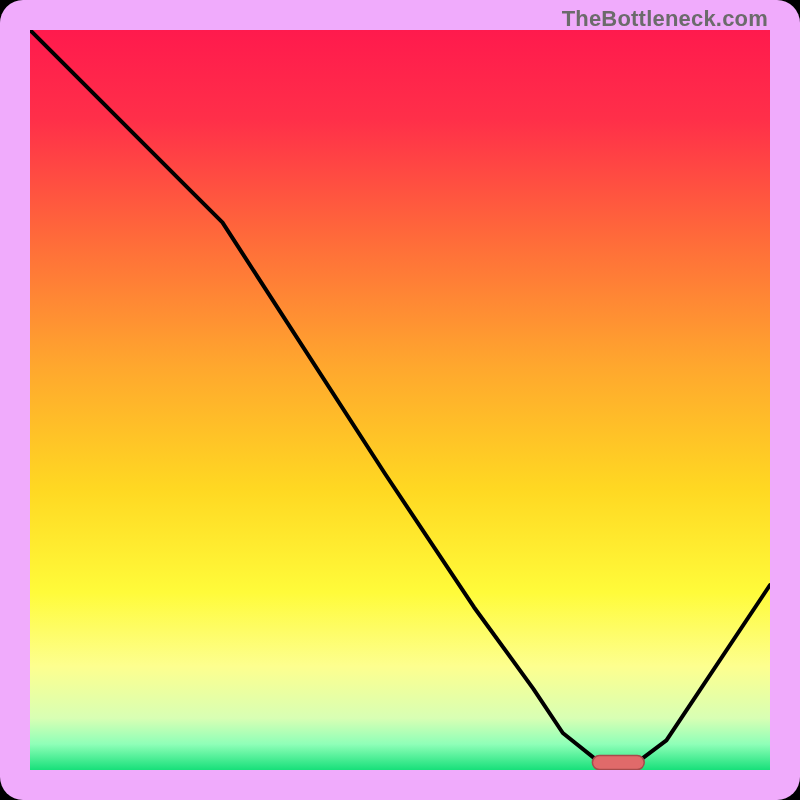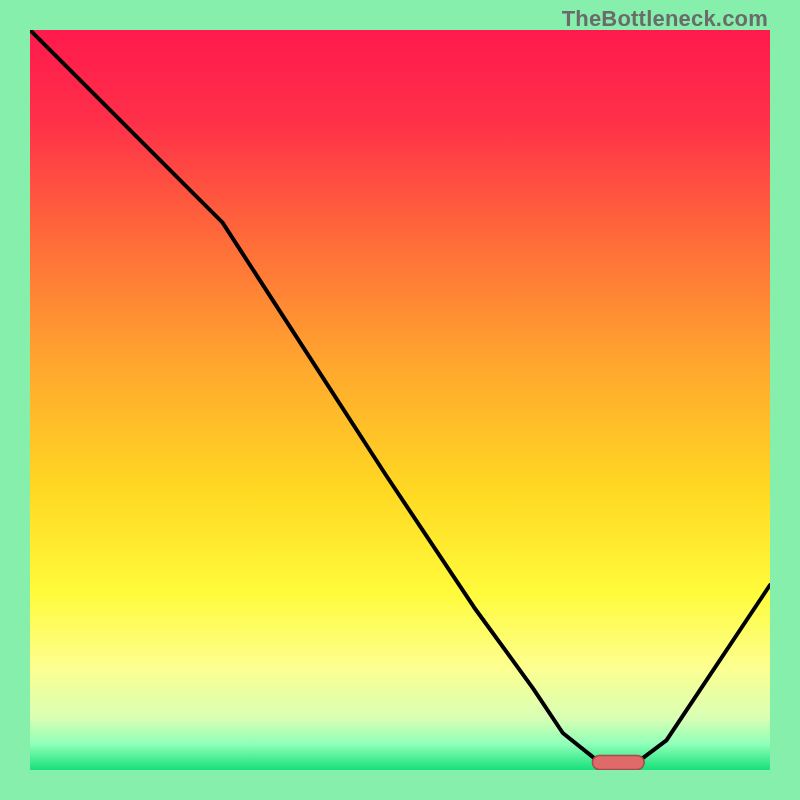--- a/index.html
+++ b/index.html
@@ -10,21 +10,22 @@
     background: #000;
     overflow: hidden;
     font-family: Arial, Helvetica, sans-serif;
   }
   .frame {
     position: absolute;
     left: 0;
     top: 0;
     width: 800px;
     height: 800px;
-    background: #86efac;
+    background: #f0abfc;
+    border-radius: 23px;
   }
   .plot-area {
     position: absolute;
     left: 30px;
     top: 30px;
     width: 740px;
     height: 740px;
     overflow: hidden;
   }
   .gradient {

